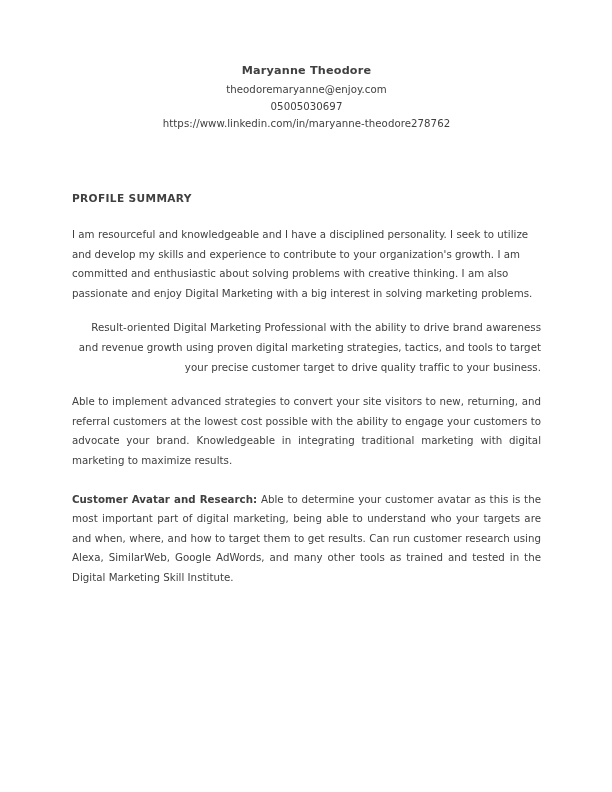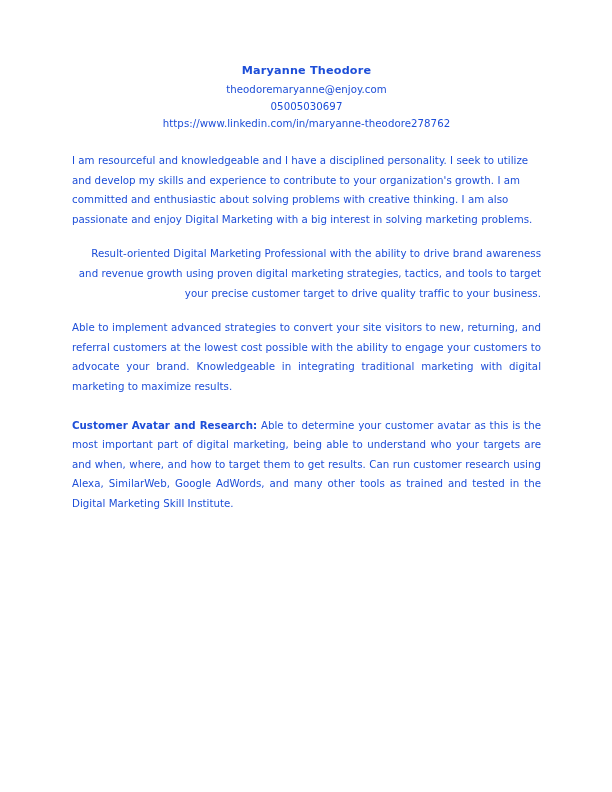--- a/index.html
+++ b/index.html
@@ -8,21 +8,21 @@
     background: #ffffff;
   }
   .page {
     position: relative;
     width: 612px;
     height: 792px;
     background: #ffffff;
     margin: 0 auto;
     overflow: hidden;
     font-family: "DejaVu Sans", "Liberation Sans", sans-serif;
-    color: #1d4ed8;
+    color: #404040;
     -webkit-font-smoothing: antialiased;
   }
 
   .content {
     position: absolute;
     left: 72px;
     top: 0;
     width: 469px;
   }
 
@@ -86,20 +86,21 @@
 <div class="page">
   <div class="content">
 
     <div class="header">
       <p class="name">Maryanne Theodore</p>
       <p class="contact-line">theodoremaryanne@enjoy.com</p>
       <p class="contact-line">05005030697</p>
       <p class="contact-line">https://www.linkedin.com/in/maryanne-theodore278762</p>
     </div>
 
+    <p class="section-heading sec-profile">PROFILE SUMMARY</p>
 
     <p class="para p-first">I am resourceful and knowledgeable and I have a disciplined personality. I seek to utilize and develop my skills and experience to contribute to your organization's growth. I am committed and enthusiastic about solving problems with creative thinking. I am also passionate and enjoy Digital Marketing with a big interest in solving marketing problems.</p>
 
     <p class="para p-gap">Result-oriented Digital Marketing Professional with the ability to drive brand awareness and revenue growth using proven digital marketing strategies, tactics, and tools to target your precise customer target to drive quality traffic to your business.</p>
 
     <p class="para justify p-gap">Able to implement advanced strategies to convert your site visitors to new, returning, and referral customers at the lowest cost possible with the ability to engage your customers to advocate your brand. Knowledgeable in integrating traditional marketing with digital marketing to maximize results.</p>
 
 
     <p class="para justify p-first"><span class="lead-bold">Customer Avatar and Research:</span><span> Able to determine your customer avatar as this is the most important part of digital marketing, being able to understand who your targets are and when, where, and how to target them to get results. Can run customer research using Alexa, SimilarWeb, Google AdWords, and many other tools as trained and tested in the Digital Marketing Skill Institute.</span></p>
 

